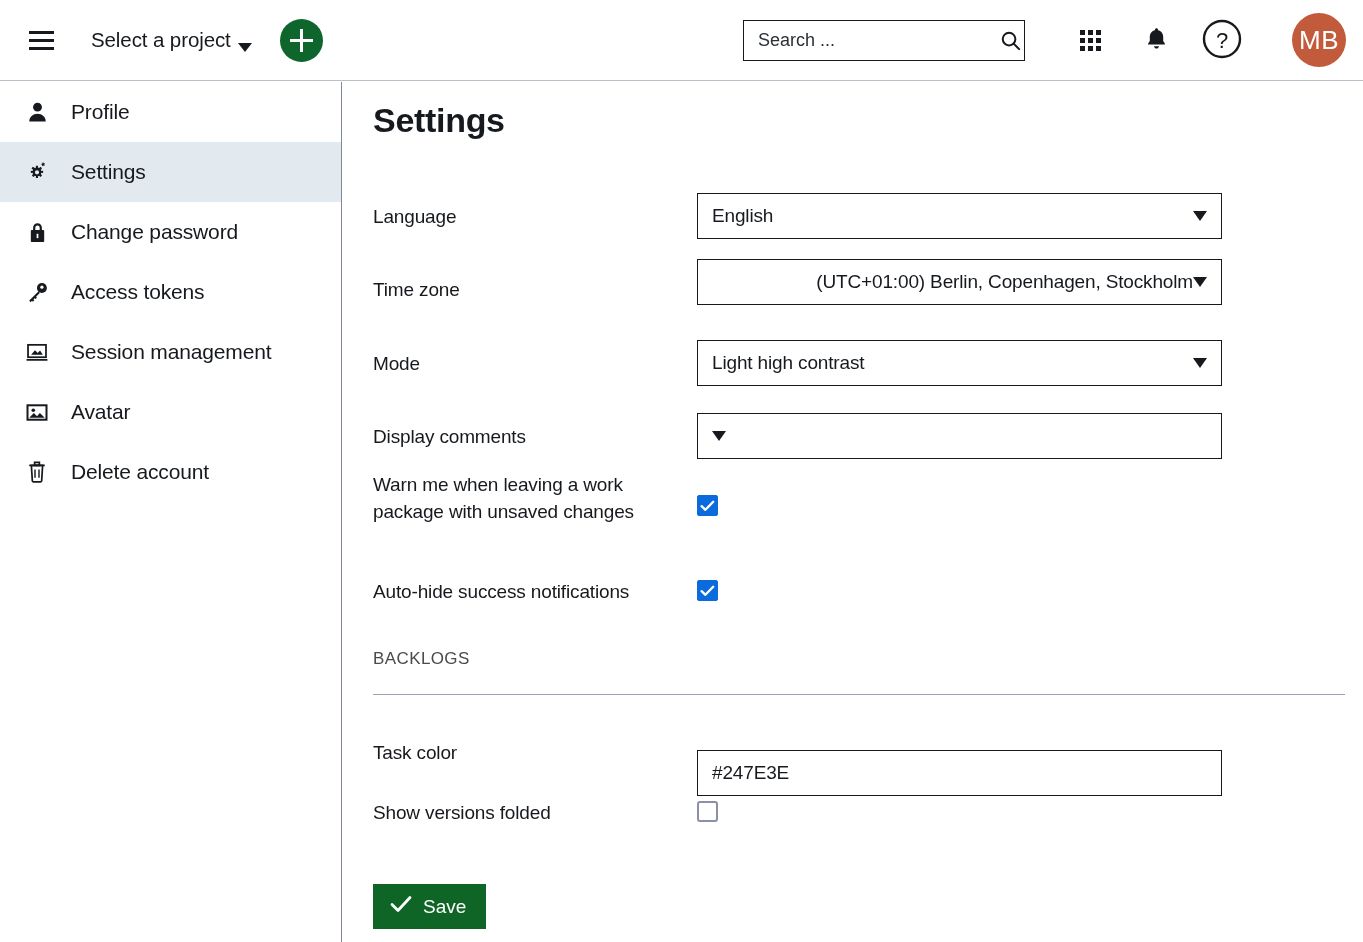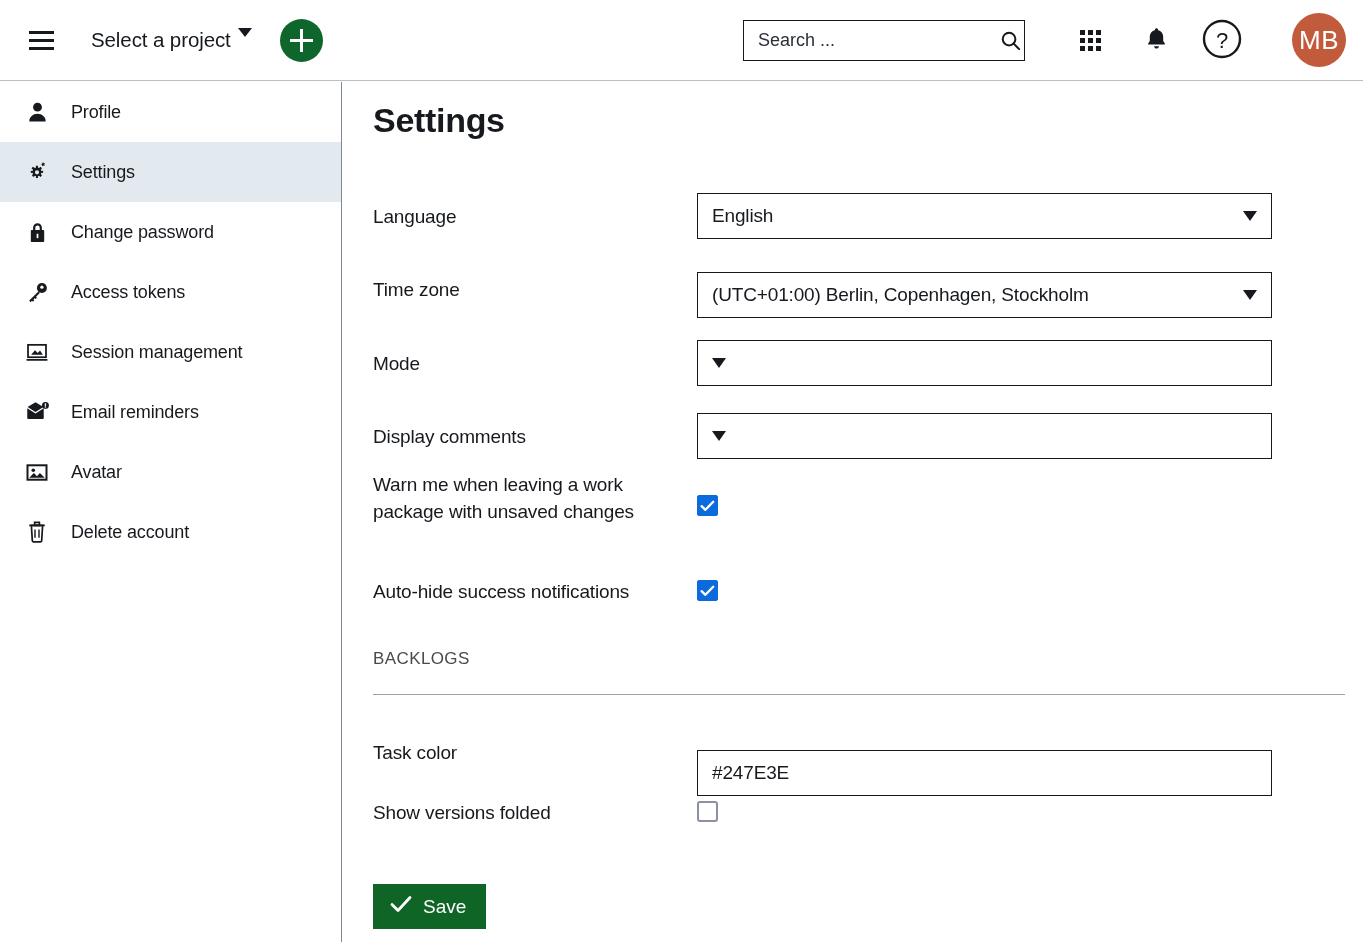--- a/index.html
+++ b/index.html
@@ -25,21 +25,21 @@
     width: 34px; height: 34px;
     display: flex; flex-direction: column;
     justify-content: center; align-items: center; gap: 5px;
     cursor: pointer;
   }
   #hamburger-button span {
     display: block; width: 25px; height: 3px; background: #16191d; border-radius: 0;
   }
   #project-select {
     margin-left: 33px;
-    display: flex; align-items: flex-start; gap: 7px;
+    display: flex; align-items: flex-end; gap: 7px;
     font-size: 20.5px; color: #16191d; cursor: pointer;
     letter-spacing: -0.1px;
   }
   .caret-down {
     width: 0; height: 0;
     border-left: 7px solid transparent;
     border-right: 7px solid transparent;
     border-top: 9px solid #16191d;
     display: inline-block;
   }
@@ -100,21 +100,21 @@
     background: #ffffff;
     border-right: 1px solid #7e8899;
     padding-top: 0;
   }
   .side-item {
     height: 60px;
     display: flex; align-items: center;
     padding-left: 22px;
     cursor: pointer;
     color: #16191d;
-    font-size: 18px;
+    font-size: 21px;
   }
   .side-item.active { background: #E3EAEF; }
   .side-icon {
     width: 30px; min-width: 30px; height: 24px;
     display: flex; align-items: center; justify-content: center;
     margin-right: 19px;
   }
   .side-label { white-space: nowrap; letter-spacing: -0.15px; }
 
   
@@ -132,21 +132,21 @@
 
   #form { position: absolute; left: 0; top: 111px; width: 1020px; }
 
   .form-row { position: relative; width: 1020px; }
   .form-label {
     position: absolute; left: 30px;
     font-size: 19px; color: #16191d; letter-spacing: -0.15px;
     line-height: 27px;
   }
   .field {
-    position: absolute; left: 354px; width: 575px;
+    position: absolute; left: 354px; width: 525px;
     height: 46px;
     border: 1px solid #16191d;
     background: #ffffff;
     display: flex; align-items: center;
     padding: 4px 14px;
     font-size: 19px; color: #16191d;
     cursor: pointer;
   }
   .field .fval { flex: 1; white-space: nowrap; overflow: hidden; letter-spacing: -0.15px; }
   .field .sel-caret {
@@ -297,32 +297,20 @@
         <svg width="24" height="22" viewBox="0 0 26 24" fill="none" stroke="#16191d" stroke-width="1.9">
           <rect x="3.2" y="4.2" width="19.6" height="13.5"></rect>
           <path d="M6.6 15l4.2-5 3 3.2 2.5-2.8 3.1 4.6z" fill="#16191d" stroke="none"></path>
           <line x1="1.6" y1="20.6" x2="24.4" y2="20.6" stroke-width="1.9"></line>
         </svg>
       </span>
       <span class="side-label">Session management</span>
     </div>
     <div class="side-item">
       <span class="side-icon">
-        <svg width="25" height="22" viewBox="0 0 26 23" fill="none">
-          <path d="M2.3 7.6l8.6 5.4 8.6-5.4v10.1a1 1 0 01-1 1H3.3a1 1 0 01-1-1z" fill="#16191d"></path>
-          <path d="M2.6 6.2l8.3-5 8.3 5-8.3 5.2z" fill="#16191d"></path>
-          <circle cx="21.3" cy="4.6" r="3.6" fill="#16191d"></circle>
-          <rect x="20.6" y="2.5" width="1.4" height="2.6" fill="#ffffff"></rect>
-          <rect x="20.6" y="5.6" width="1.4" height="1.3" fill="#ffffff"></rect>
-        </svg>
-      </span>
-      <span class="side-label">Email reminders</span>
-    </div>
-    <div class="side-item">
-      <span class="side-icon">
         <svg width="24" height="21" viewBox="0 0 25 22" fill="none">
           <rect x="1.5" y="2.4" width="22" height="17.2" fill="#16191d"></rect>
           <rect x="3.6" y="4.5" width="17.8" height="13" fill="#ffffff"></rect>
           <circle cx="8.6" cy="8.6" r="1.9" fill="#16191d"></circle>
           <path d="M4.4 16.6l4.8-5.2 3.3 3.4 3-3.2 5.1 5z" fill="#16191d"></path>
         </svg>
       </span>
       <span class="side-label">Avatar</span>
     </div>
     <div class="side-item">
@@ -344,28 +332,29 @@
   <div id="form">
       <div class="form-row" style="height: 0px;">
         <div class="form-label" style="top: 10px;">Language</div>
         <div class="field" style="top: 0px;">
           <span class="fval">English</span>
           <span class="sel-caret"></span>
         </div>
       </div>
       <div class="form-row" style="height: 0px;">
         <div class="form-label" style="top: 83px;">Time zone</div>
-        <div class="field" style="top: 79px;">
+        <div class="field" style="top: 66px; text-align: right;">
           <span class="fval">(UTC+01:00) Berlin, Copenhagen, Stockholm</span>
           <span class="sel-caret"></span>
         </div>
       </div>
       <div class="form-row" style="height: 0px;">
         <div class="form-label" style="top: 157px;">Mode</div>
         <div class="field" style="top: 147px;">
+          <span class="fval">Light high contrast</span>
           <span class="sel-caret"></span>
         </div>
       </div>
       <div class="form-row" style="height: 0px;">
         <div class="form-label" style="top: 230px;">Display comments</div>
         <div class="field" style="top: 220px;">
           <span class="sel-caret"></span>
         </div>
       </div>
       <div class="form-row" style="height: 0px;">

